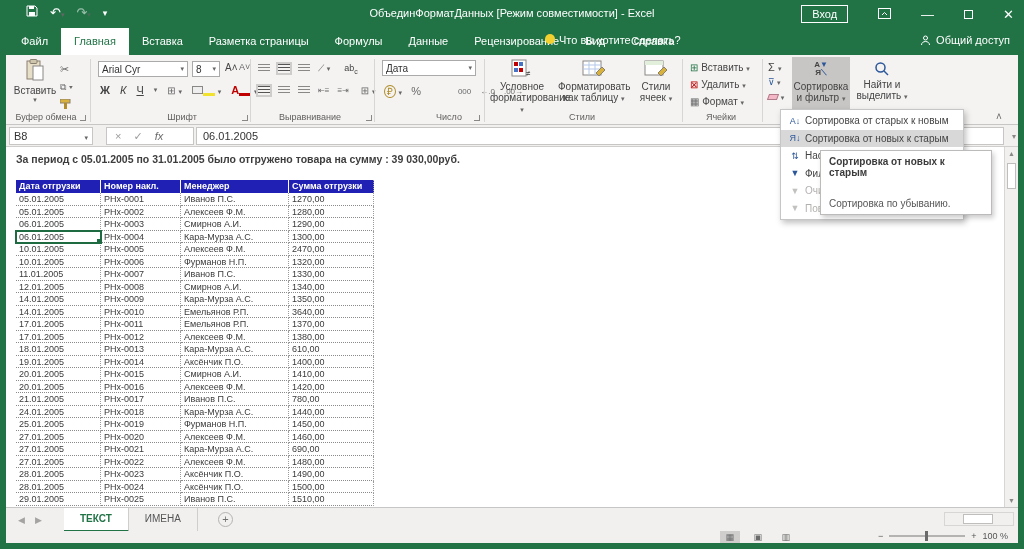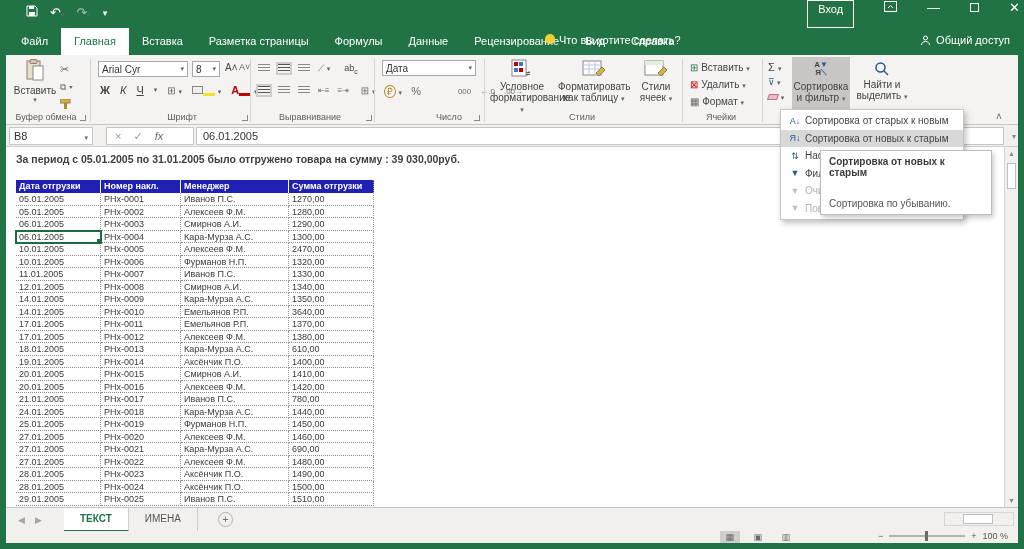--- a/index.html
+++ b/index.html
@@ -5,21 +5,21 @@
   * { margin:0; padding:0; box-sizing:border-box; }
   body { font-family:"Liberation Sans", sans-serif; background:#333; }
   #win { position:relative; width:1024px; height:549px; background:#217346; overflow:hidden; font-family:"Liberation Sans", sans-serif; }
 
   
   .titlebar { position:absolute; left:0; top:0; width:100%; height:28px; color:#fff; }
   .qat { position:absolute; left:26px; top:5px; display:flex; gap:12px; align-items:center; font-size:13px; color:#fff; }
   .qat span { cursor:default; }
   .qat .dim { opacity:.55; }
   .win-title { position:absolute; left:0; right:0; top:7px; text-align:center; font-size:11px; color:#fff; }
-  .title-right { position:absolute; right:4px; top:0; height:28px; display:flex; gap:30px; }
+  .title-right { position:absolute; right:10px; top:0; height:28px; display:flex; align-items:center; gap:30px; }
   .signin { border:1px solid #fff; color:#fff; font-size:11px; padding:2px 10px; background:transparent; }
   .winctl { color:#fff; font-size:13px; }
   .restore-box { display:inline-block; width:9px; height:9px; border:1px solid #fff; }
 
   
   .tabrow { position:absolute; left:0; top:28px; width:100%; height:27px; }
   .tabs-left { position:absolute; left:8px; top:0; height:27px; display:flex; }
   .rtab { color:#fff; font-size:11px; padding:7px 13px 0 13px; height:27px; cursor:default; }
   .rtab.active { background:#ffffff; color:#217346; font-weight:normal; }
   .tellme { position:absolute; left:545px; top:6px; display:flex; align-items:flex-start; gap:4px; color:#fff; font-size:11px; }
@@ -114,20 +114,21 @@
         <svg width="12" height="12" viewBox="0 0 12 12">
             <path d="M1 1h8l2 2v8H1z" fill="none" stroke="#fff"></path>
             <rect x="3" y="1" width="5" height="3" fill="#fff"></rect>
             <rect x="3" y="7" width="6" height="4" fill="#fff"></rect>
           </svg>
       </span>
       <span>↶<span class="caret">▾</span></span>
       <span class="dim">↷<span class="caret">▾</span></span>
       <span style="font-size:9px;">▾</span>
     </div>
+    <div class="win-title">ОбъединФорматДанных  [Режим совместимости] - Excel</div>
     <div class="title-right">
       <span class="signin">Вход</span>
       <span class="winctl">
         <svg width="13" height="11" viewBox="0 0 13 11">
             <rect x="0.5" y="0.5" width="12" height="10" fill="none" stroke="#fff"></rect>
             <path d="M4 7l2.5-2.5L9 7" fill="none" stroke="#fff"></path>
           </svg>
       </span>
       <span class="winctl">—</span>
       <span class="winctl"><span class="restore-box"></span></span>

